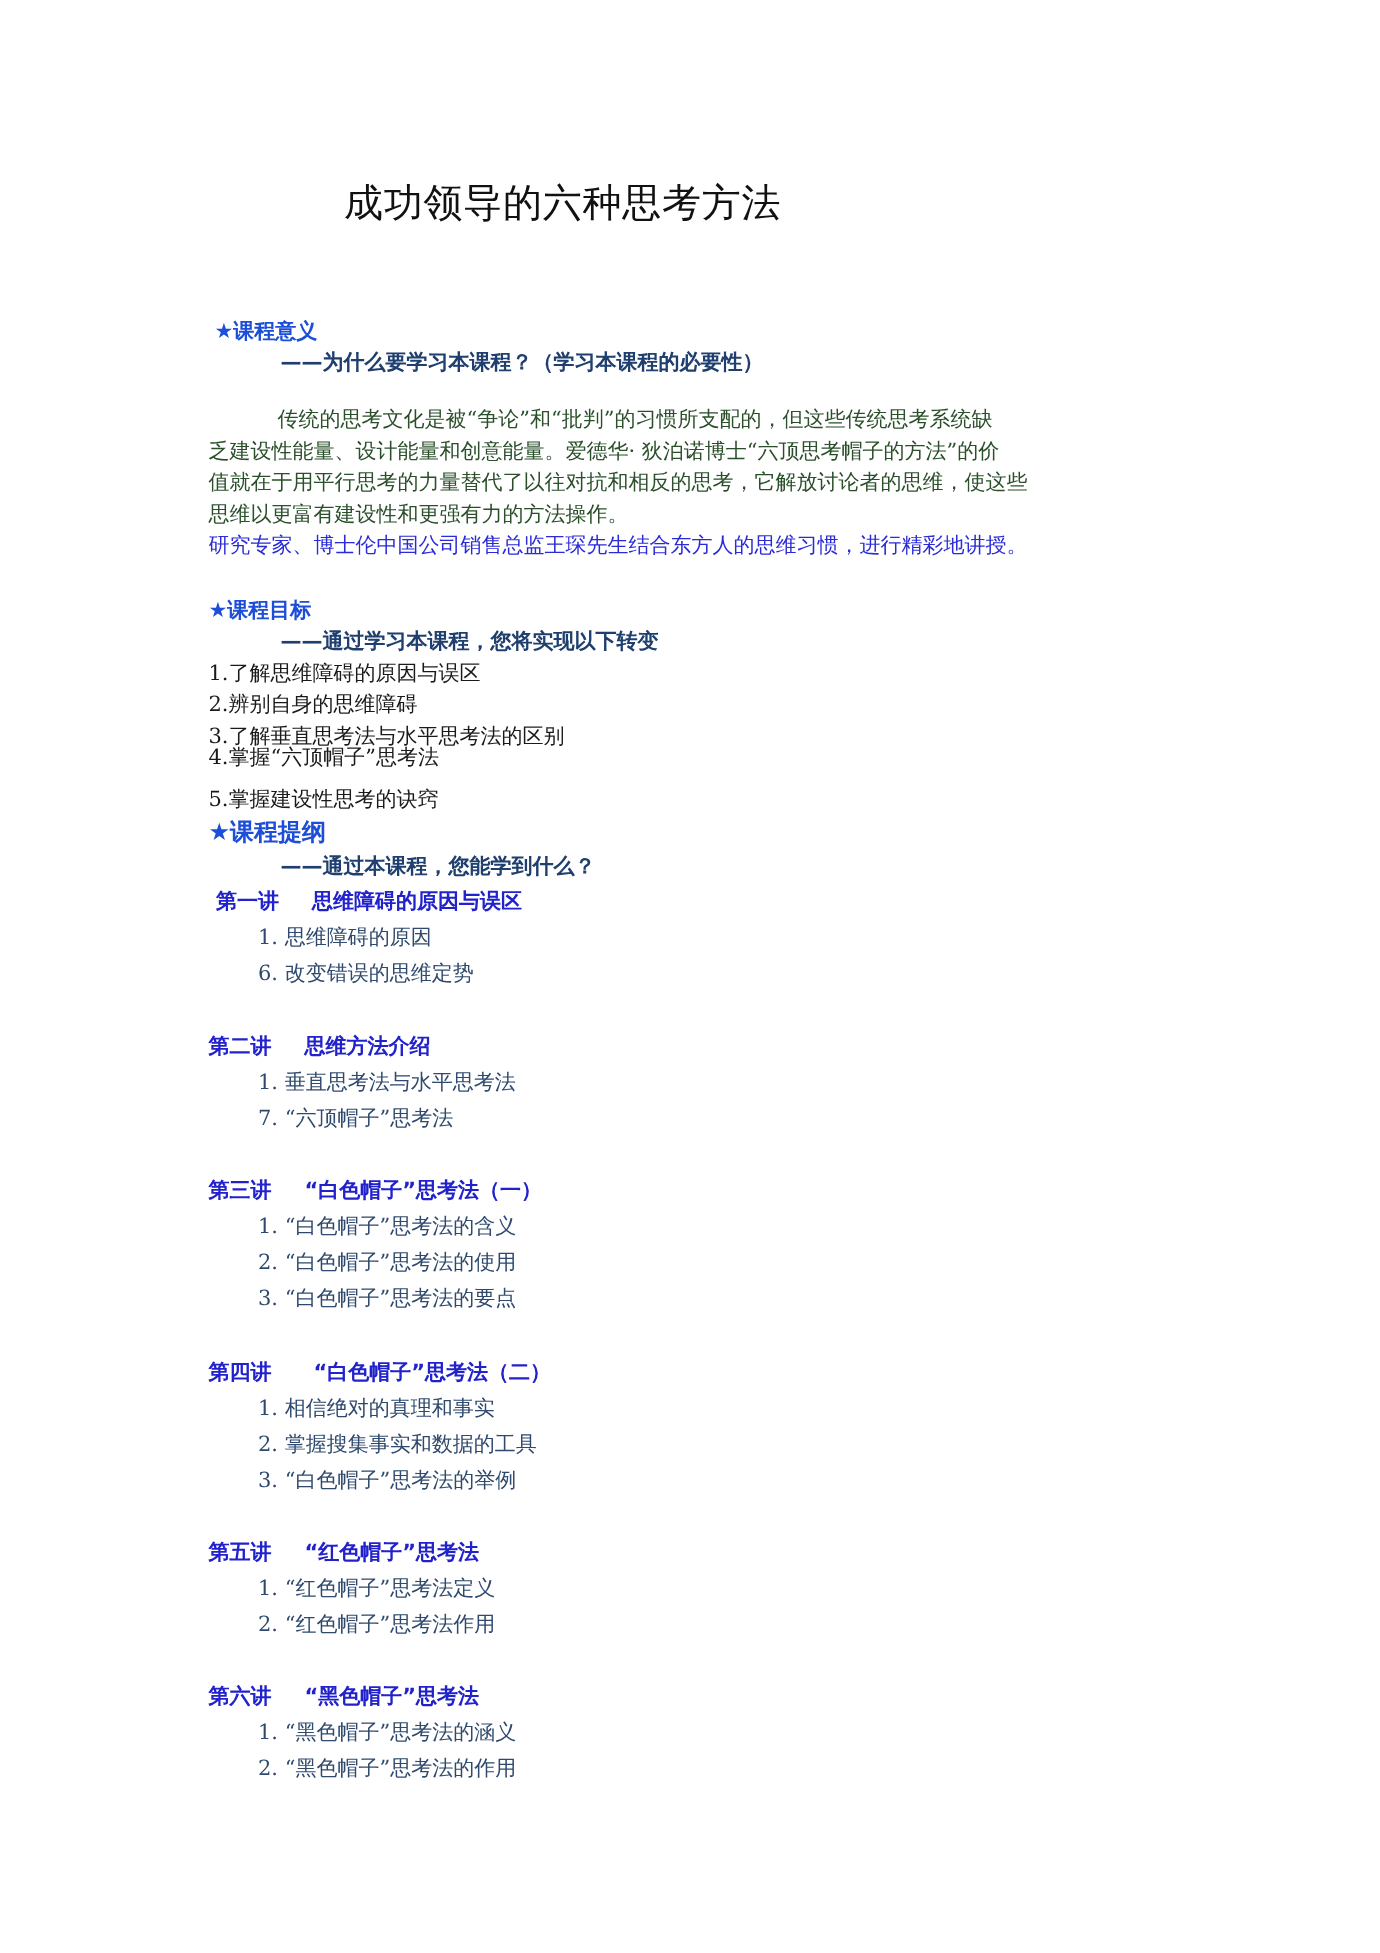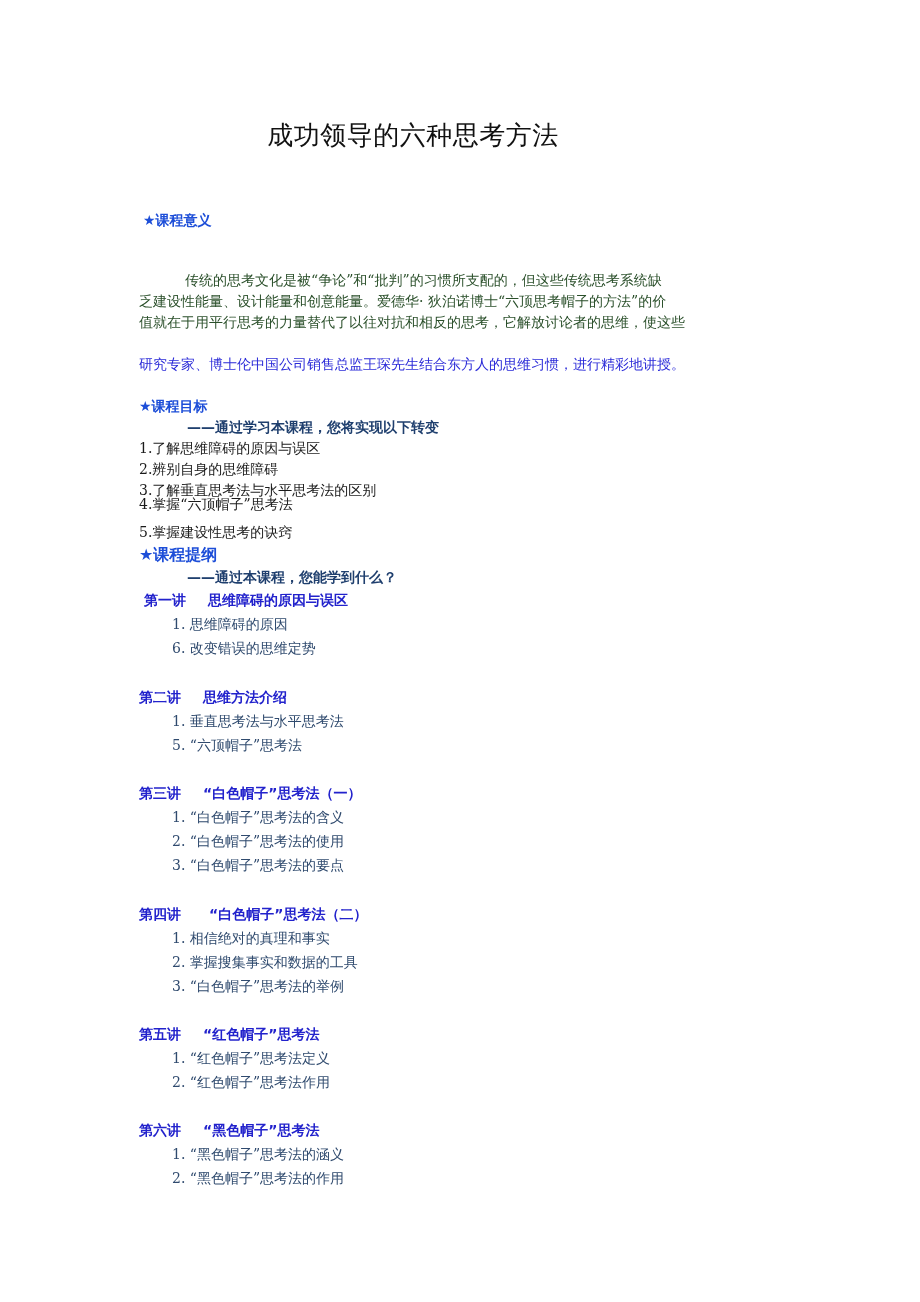--- a/index.html
+++ b/index.html
@@ -21,21 +21,20 @@
     }
     .abs { position: absolute; white-space: nowrap; }
 
     .title {
       left: 0; width: 750px; top: 118px;
       text-align: center;
       font-family: "DejaVu Sans", "Liberation Sans", sans-serif;
       font-size: 26px;
       color: #111111;
       letter-spacing: 0.5px;
-      padding-left: 38px;
     }
 
     .sec-head {
       font-family: "DejaVu Sans", "Liberation Sans", sans-serif;
       color: #1d4ed8;
       font-weight: bold;
     }
     .sec-head.small { font-size: 14px; }
     .sec-head.large { font-size: 16px; }
 
@@ -67,25 +66,27 @@
     }
   </style>
 </head>
 <body>
 
 <div class="page">
 
   <div class="abs title">成功领导的六种思考方法</div>
 
   <div class="abs sec-head small" style="left:143px; top:212px;">★课程意义</div>
+  <div class="abs subtitle" style="left:187px; top:233px;">——为什么要学习本课程？（学习本课程的必要性）</div>
 
   <div class="abs" style="left:139px; top:270px; font-size:14px; line-height:21px; color:#2a4f2a;">
     <div style="padding-left:46px;">传统的思考文化是被“争论”和“批判”的习惯所支配的，但这些传统思考系统缺</div>
     <div>乏建设性能量、设计能量和创意能量。爱德华· 狄泊诺博士“六顶思考帽子的方法”的价</div>
     <div>值就在于用平行思考的力量替代了以往对抗和相反的思考，它解放讨论者的思维，使这些</div>
+    <div>思维以更富有建设性和更强有力的方法操作。</div>
   </div>
 
   <div class="abs" style="left:139px; top:354px; font-size:14px; line-height:21px; color:#2a2ad8;">
     <div>研究专家、博士伦中国公司销售总监王琛先生结合东方人的思维习惯，进行精彩地讲授。</div>
   </div>
 
   <div class="abs sec-head small" style="left:139px; top:398px;">★课程目标</div>
   <div class="abs subtitle" style="left:187px; top:419px;">——通过学习本课程，您将实现以下转变</div>
 
   <div class="abs goal-item" style="top:440px;">1.了解思维障碍的原因与误区</div>
@@ -100,21 +101,21 @@
   <div class="abs lecture-head" style="left:144px; top:592px;">
     <span>第一讲</span><span class="gap" style="width:22px;"></span><span>思维障碍的原因与误区</span>
   </div>
   <div class="abs lecture-item" style="top:616px;">1. 思维障碍的原因</div>
   <div class="abs lecture-item" style="top:640px;">6. 改变错误的思维定势</div>
 
   <div class="abs lecture-head" style="left:139px; top:689px;">
     <span>第二讲</span><span class="gap" style="width:22px;"></span><span>思维方法介绍</span>
   </div>
   <div class="abs lecture-item" style="top:713px;">1. 垂直思考法与水平思考法</div>
-  <div class="abs lecture-item" style="top:737px;">5. “六顶帽子”思考法</div>
+  <div class="abs lecture-item" style="top:737px;">7. “六顶帽子”思考法</div>
 
   <div class="abs lecture-head" style="left:139px; top:785px;">
     <span>第三讲</span><span class="gap" style="width:22px;"></span><span>“白色帽子”思考法（一）</span>
   </div>
   <div class="abs lecture-item" style="top:809px;">1. “白色帽子”思考法的含义</div>
   <div class="abs lecture-item" style="top:833px;">2. “白色帽子”思考法的使用</div>
   <div class="abs lecture-item" style="top:857px;">3. “白色帽子”思考法的要点</div>
 
   <div class="abs lecture-head" style="left:139px; top:906px;">
     <span>第四讲</span><span class="gap" style="width:28px;"></span><span>“白色帽子”思考法（二）</span>

